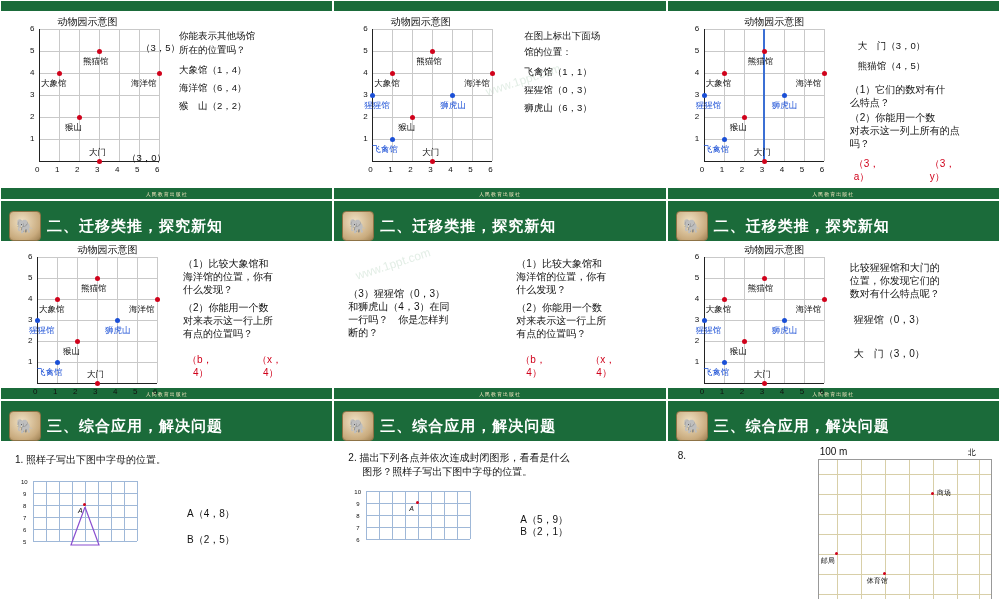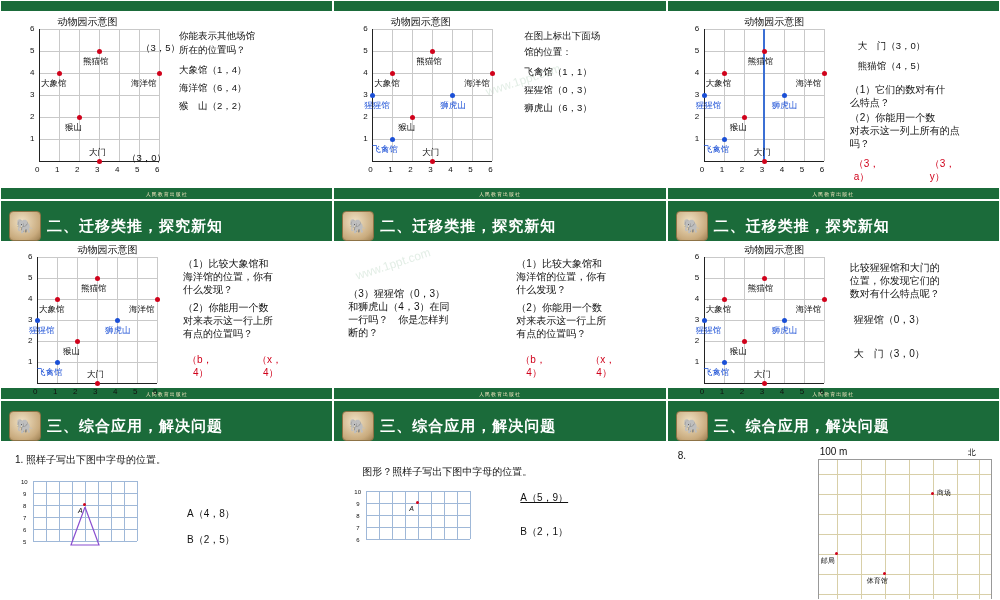--- a/index.html
+++ b/index.html
@@ -513,20 +513,21 @@
     </div>
   </div>
 
   <div class="slide">
     <div class="topbar tall"></div>
     <div class="banner">
       <div class="badge">🐘</div>
       <div class="btitle">三、综合应用，解决问题</div>
     </div>
     <div class="content withbanner">
+      <div class="txt small" style="left:14px;top:8px;">2. 描出下列各点并依次连成封闭图形，看看是什么</div>
       <div class="txt small" style="left:28px;top:22px;">图形？照样子写出下图中字母的位置。</div>
 
       <div class="minigrid" style="left:22px;top:44px;width:120px;height:110px;">
         <div class="mg-num" style="left:-2px;top:2px;">10</div>
         <div class="mg-num" style="left:0px;top:14px;">9</div>
         <div class="mg-num" style="left:0px;top:26px;">8</div>
         <div class="mg-num" style="left:0px;top:38px;">7</div>
         <div class="mg-num" style="left:0px;top:50px;">6</div>
         <div class="mg-line" style="left:10px;top:4px;width:104px;height:1px;"></div>
         <div class="mg-line" style="left:10px;top:16px;width:104px;height:1px;"></div>
@@ -539,21 +540,21 @@
         <div class="mg-line" style="left:49px;top:4px;width:1px;height:48px;"></div>
         <div class="mg-line" style="left:62px;top:4px;width:1px;height:48px;"></div>
         <div class="mg-line" style="left:75px;top:4px;width:1px;height:48px;"></div>
         <div class="mg-line" style="left:88px;top:4px;width:1px;height:48px;"></div>
         <div class="mg-line" style="left:101px;top:4px;width:1px;height:48px;"></div>
         <div class="mg-line" style="left:114px;top:4px;width:1px;height:48px;"></div>
         <div class="mg-pt" style="left:60px;top:14px;"></div>
         <div class="mg-label" style="left:53px;top:18px;">A</div>
       </div>
 
-      <div class="txt small" style="left:186px;top:48px;text-decoration:underline;">A（5，9）</div>
+      <div class="txt small" style="left:186px;top:70px;">A（5，9）</div>
       <div class="txt small" style="left:186px;top:82px;">B（2，1）</div>
     </div>
   </div>
 
   <div class="slide">
     <div class="topbar tall"></div>
     <div class="banner">
       <div class="badge">🐘</div>
       <div class="btitle">三、综合应用，解决问题</div>
     </div>

